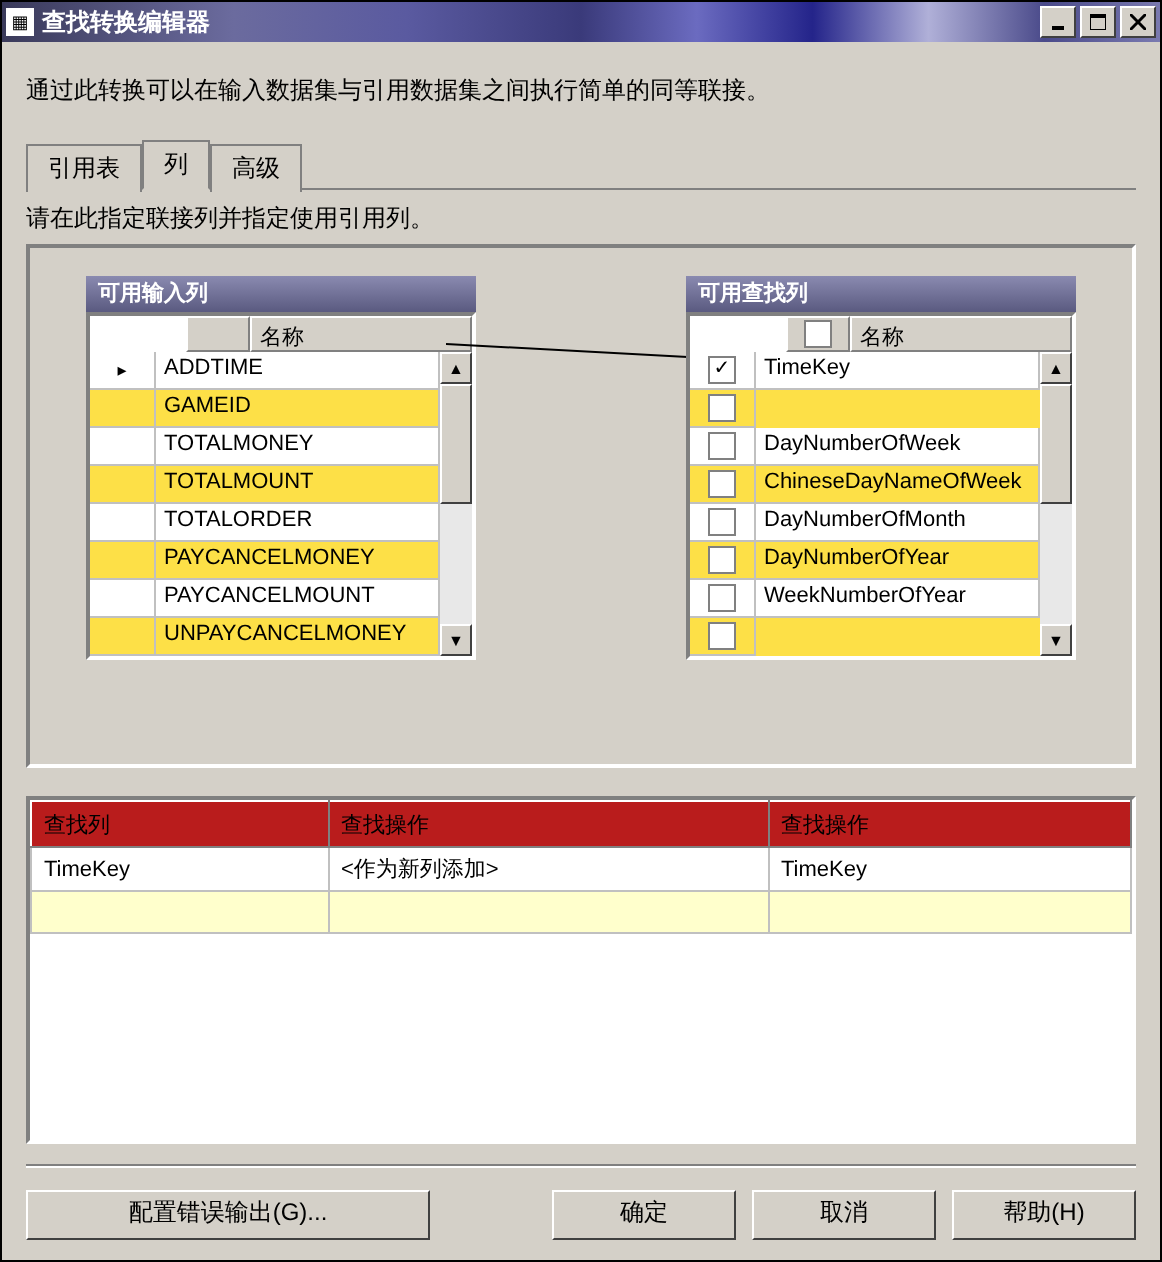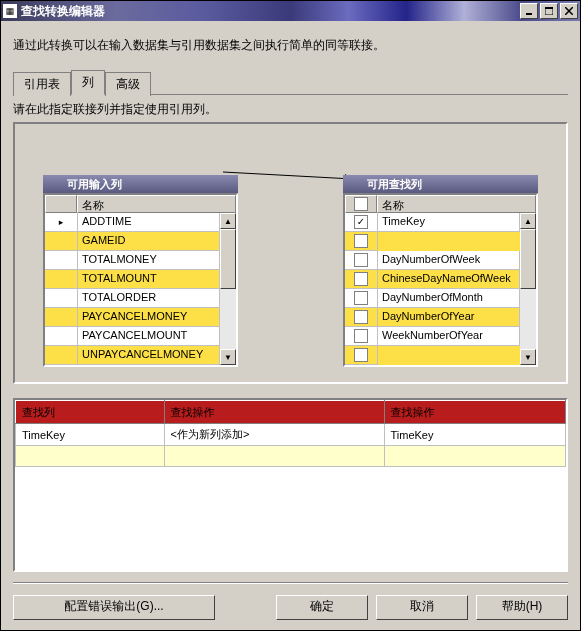--- a/index.html
+++ b/index.html
@@ -15,22 +15,22 @@
 .tab{padding:3px 10px;border:1px solid #808080;border-bottom:none;background:#D4D0C8;margin-right:0;position:relative;top:1px;cursor:pointer;}
 .tab.active{background:#D4D0C8;border-bottom:1px solid #D4D0C8;top:1px;}
 .tab.inactive{top:2px;font-size:12px;}
 .subdesc{margin-bottom:4px;}
 
 
 .panel-sunken{border:2px solid;border-color:#808080 #fff #fff #808080;padding:14px;height:230px;position:relative;background:#D4D0C8;}
 .listbox{position:absolute;width:195px;}
 .listbox.left{left:28px;top:14px;}
 .listbox.right{right:28px;top:14px;}
-.listbox-title{background:#6B6B9E;background:linear-gradient(to bottom,#8A8AB0,#5A5A80);color:#fff;font-weight:bold;padding:2px 24px;height:14px;line-height:14px;font-size:11px;margin-top:37px;}
-.listbox-body{border:2px solid;border-color:#808080 #fff #fff #808080;background:#fff;height:170px;overflow:hidden;position:relative;}
+.listbox-title{background:#6B6B9E;background:linear-gradient(to bottom,#8A8AB0,#5A5A80);color:#fff;font-weight:bold;padding:2px 6px;height:14px;line-height:14px;font-size:11px;}
+.listbox-body{border:2px solid;border-color:#808080 #fff #fff #808080;background:#fff;height:170px;overflow:hidden;position:relative;padding-left:48px;}
 .list-head{height:18px;display:flex;background:#D4D0C8;}
 .lh-cell{border:1px solid;border-color:#fff #808080 #808080 #fff;box-sizing:border-box;padding:2px 4px;font-size:11px;}
 .list-rows{position:absolute;top:18px;left:0;right:16px;bottom:0;overflow:hidden;}
 .row{height:19px;display:flex;align-items:stretch;}
 .row.alt{background:#fde047;}
 .cell-chk{width:32px;border-right:1px solid #C0C0C0;border-bottom:1px solid #C0C0C0;display:flex;align-items:center;justify-content:center;}
 .cell-txt{flex:1;border-right:1px solid #C0C0C0;border-bottom:1px solid #C0C0C0;padding:2px 4px;font-size:11px;white-space:nowrap;overflow:hidden;}
 .chk{width:12px;height:12px;border:1px solid #808080;background:#fff;display:flex;align-items:center;justify-content:center;font-size:10px;line-height:10px;}
 .scrollbar{position:absolute;top:18px;right:0;bottom:0;width:16px;background:#E8E8E8;}
 .sb-btn{height:16px;background:#D4D0C8;border:1px solid;border-color:#fff #404040 #404040 #fff;box-sizing:border-box;display:flex;align-items:center;justify-content:center;font-size:8px;}

